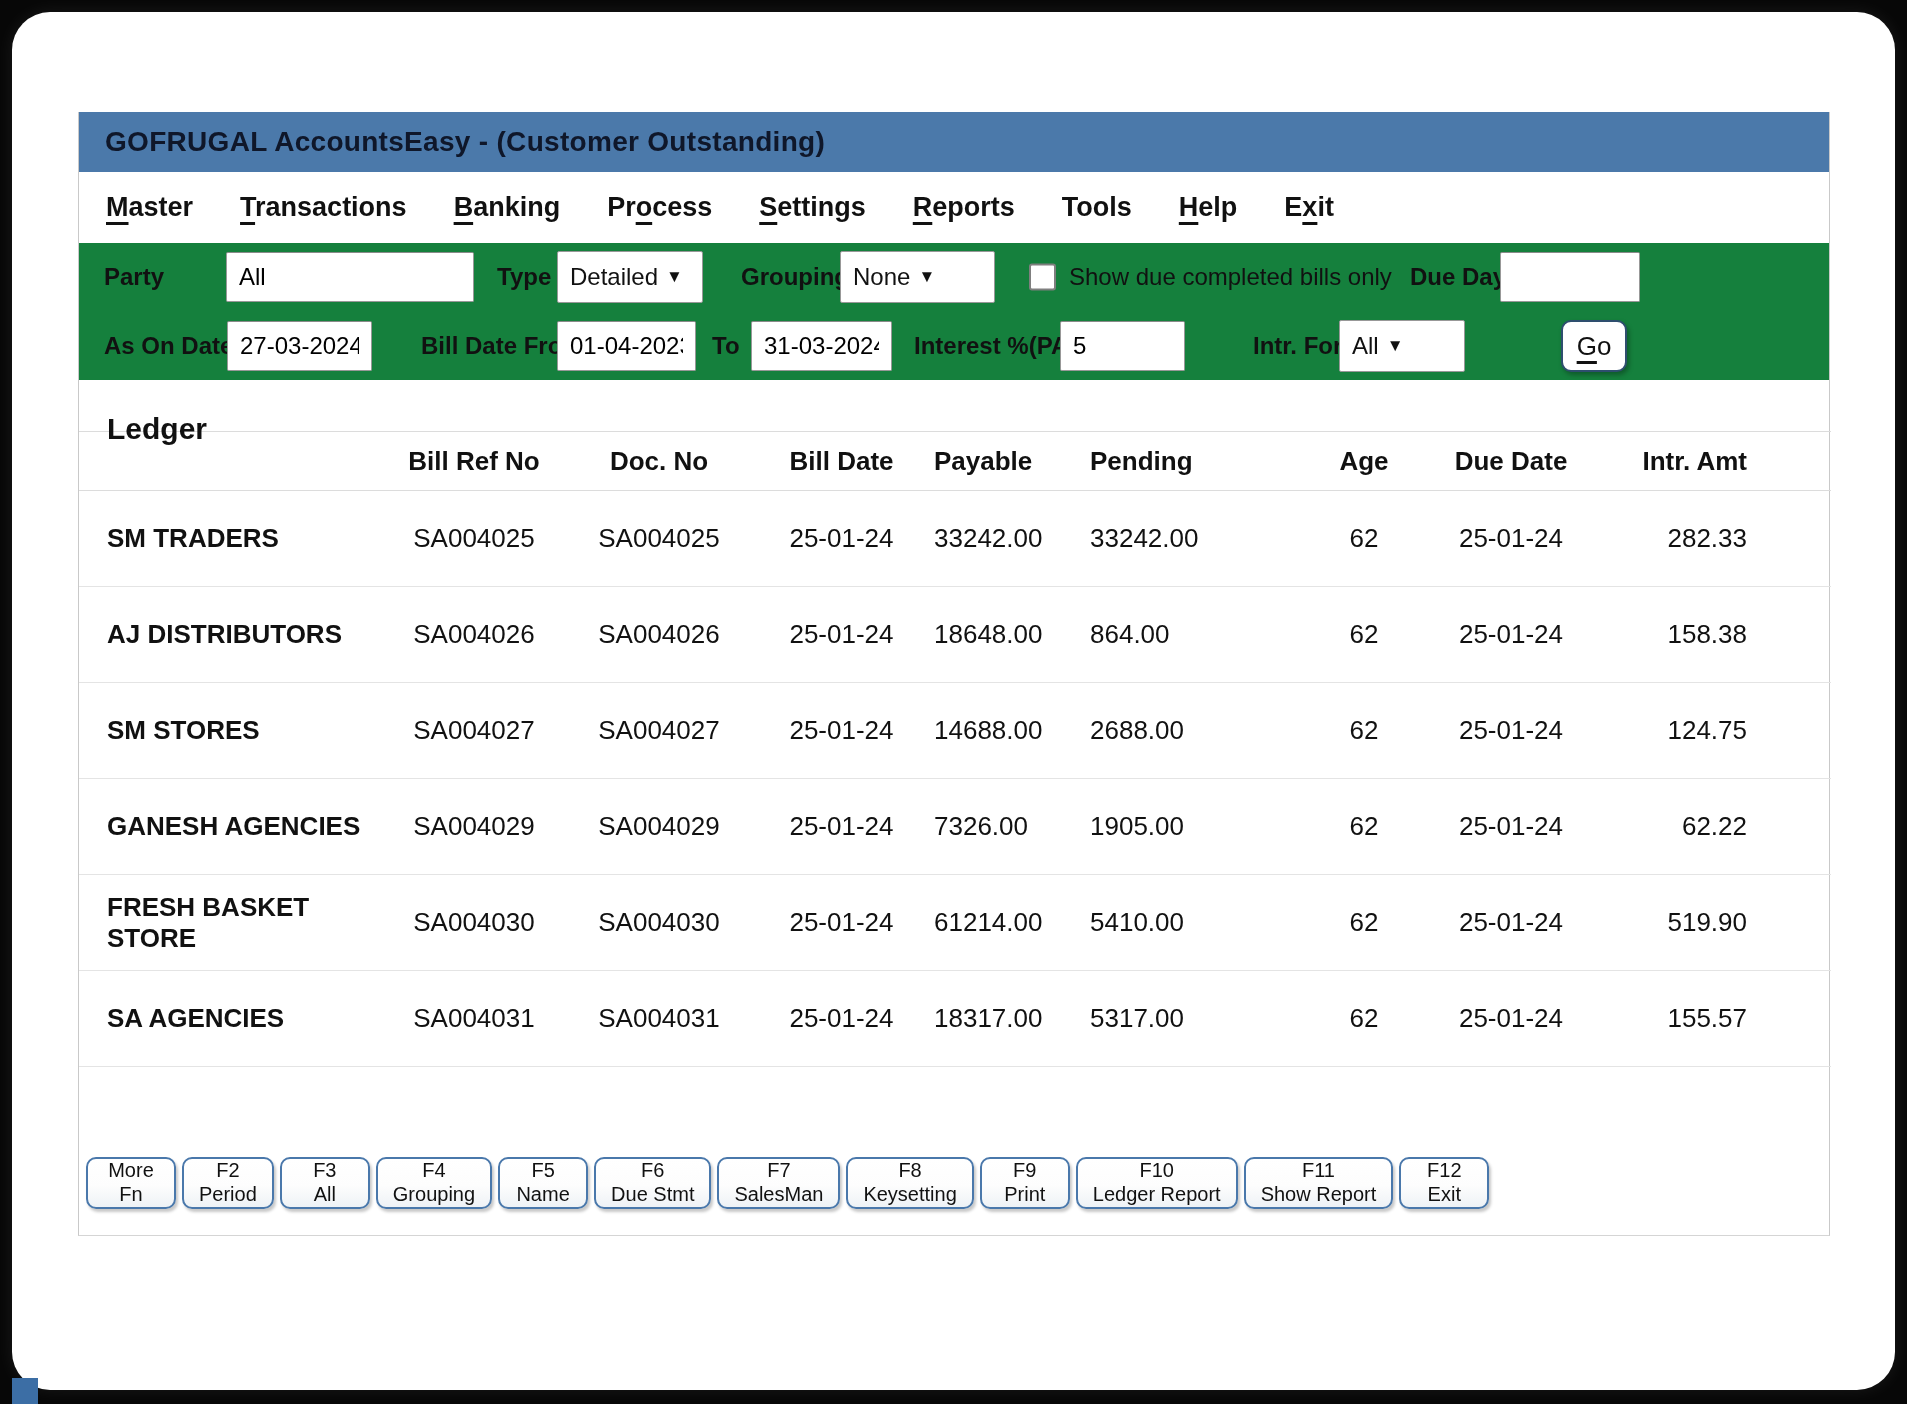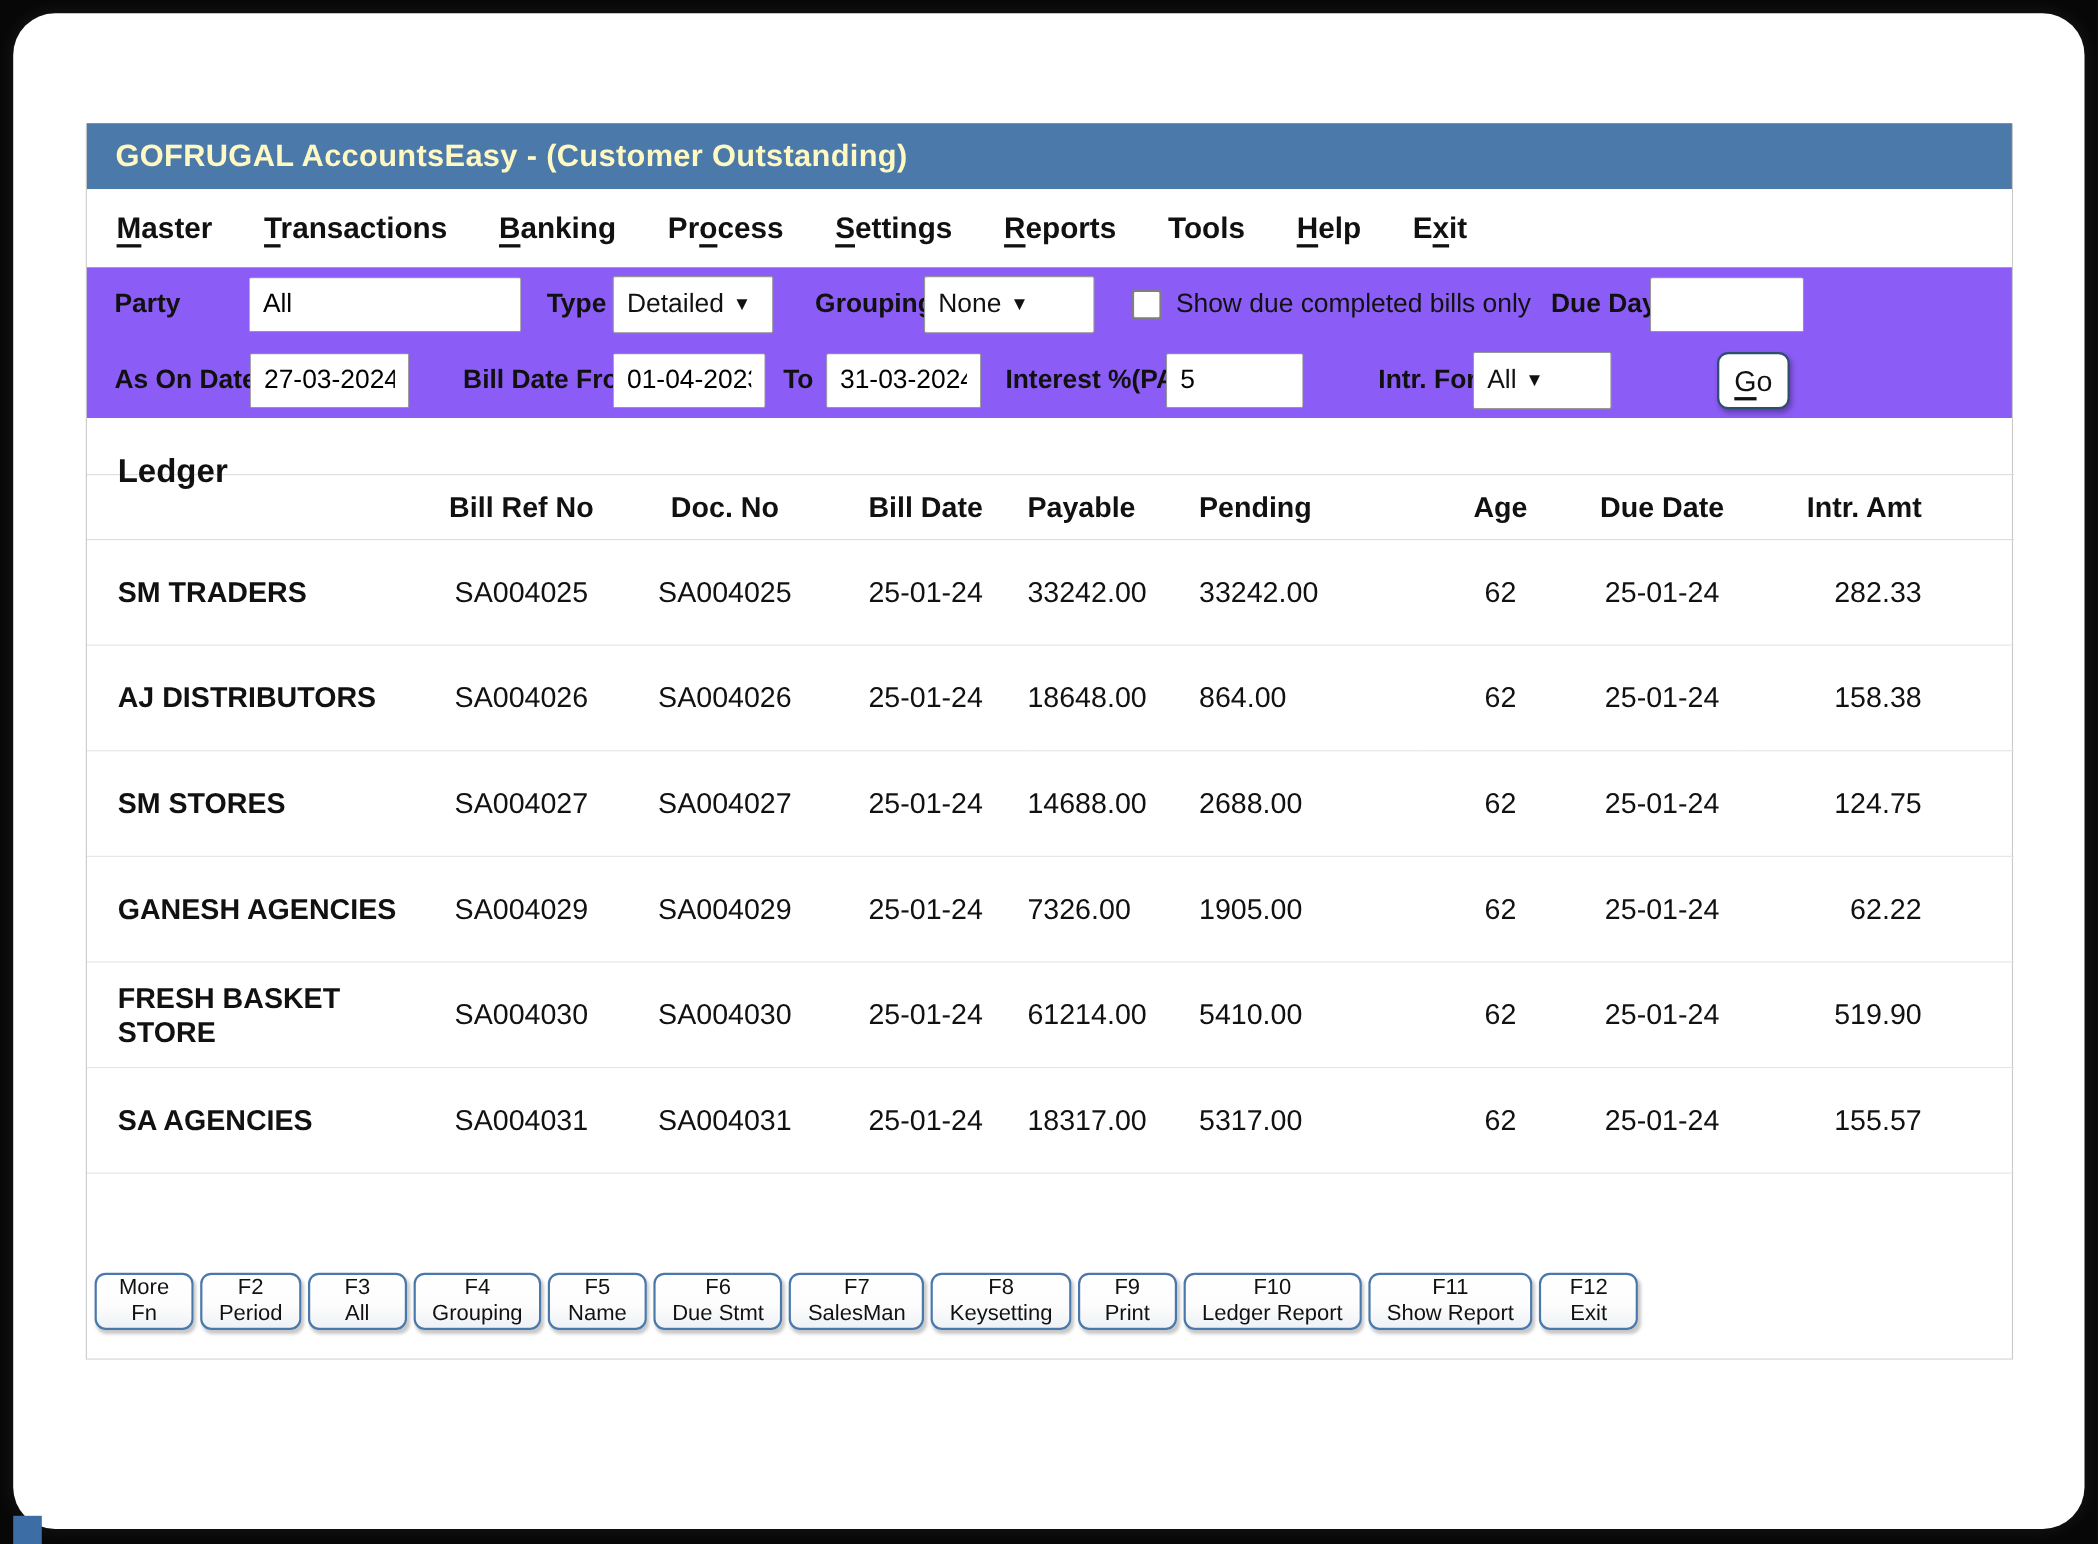--- a/index.html
+++ b/index.html
@@ -8,30 +8,30 @@
   .card{position:absolute;left:12px;top:12px;right:12px;bottom:14px;background:#fff;
         border-radius:38px;box-shadow:0 0 18px rgba(255,255,255,0.08);}
   .corner-chip{position:absolute;left:12px;top:1378px;width:26px;height:26px;background:#3c6ea5;z-index:3;}
 
   .window{position:absolute;left:78px;top:112px;width:1752px;z-index:2;
           border-left:1px solid #c9c9c9;border-right:1px solid #c9c9c9;border-bottom:1px solid #d5d5d5;
           box-sizing:border-box;background:#fff;}
 
   
   .titlebar{height:60px;background:#4b79aa;display:flex;align-items:center;padding-left:26px;}
-  .titlebar .t{color:#fef9c3;font-size:28px;font-weight:600;letter-spacing:.3px;}
+  .titlebar .t{color:#0f172a;font-size:28px;font-weight:600;letter-spacing:.3px;}
 
   
   .menubar{height:71px;display:flex;align-items:center;padding-left:27px;column-gap:47px;
            font-size:27px;font-weight:600;background:#fff;}
   .menu-item{cursor:default;white-space:nowrap;}
   .u{text-decoration:underline;text-underline-offset:6px;text-decoration-thickness:2.5px;}
 
   
-  .filters{position:relative;height:137px;background:#8b5cf6;}
+  .filters{position:relative;height:137px;background:#15803d;}
   .f{position:absolute;transform:translateY(-50%);white-space:nowrap;}
   .flabel{font-size:24px;font-weight:700;}
   .ftext{font-size:24px;font-weight:400;}
   .tinput{box-sizing:border-box;border:1px solid #989898;border-top-color:#8a8a8a;background:#fff;
           font-family:"Liberation Sans",sans-serif;font-size:24px;padding:0 12px;border-radius:2px;height:50px;}
   .select{box-sizing:border-box;border:1px solid #989898;background:#fff;height:52px;border-radius:2px;
           display:flex;align-items:center;padding:0 12px 0 12px;cursor:default;}
   .select .val{font-size:24px;}
   .select .caret{font-size:17px;color:#111;margin-left:8px;}
   .checkbox{box-sizing:border-box;width:27px;height:27px;border:2px solid #7f7f7f;border-radius:3px;background:#fff;}

